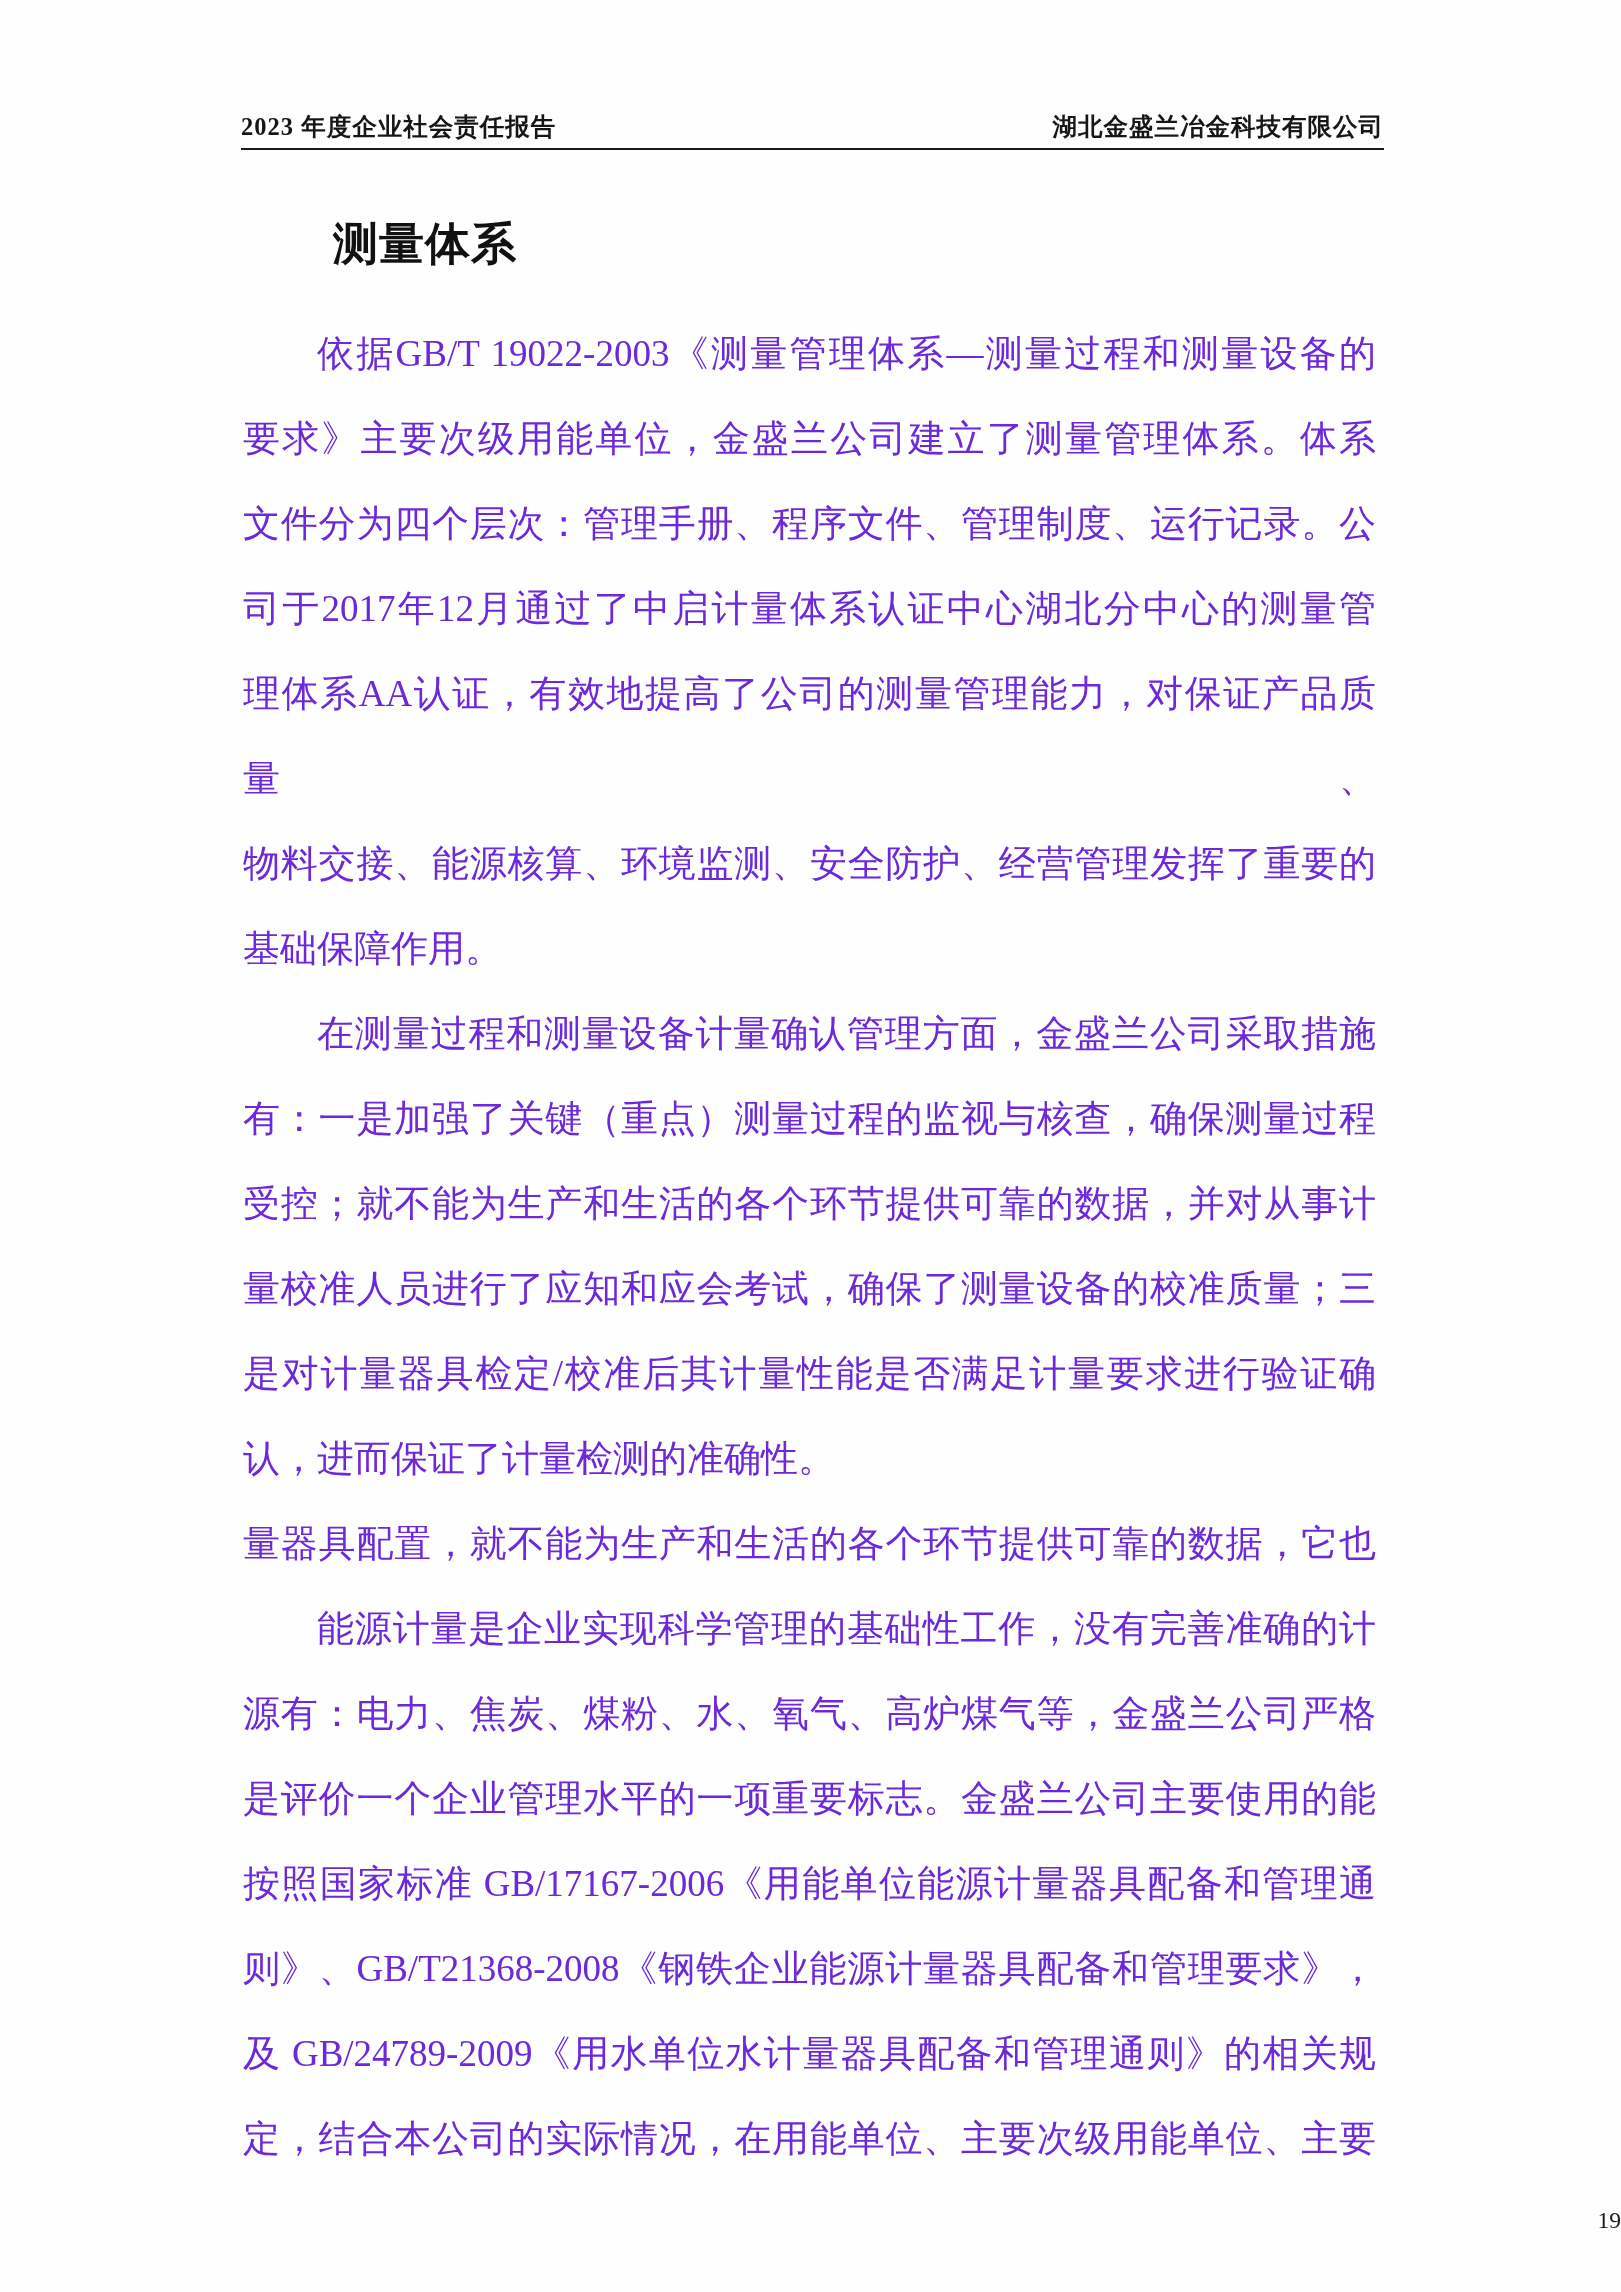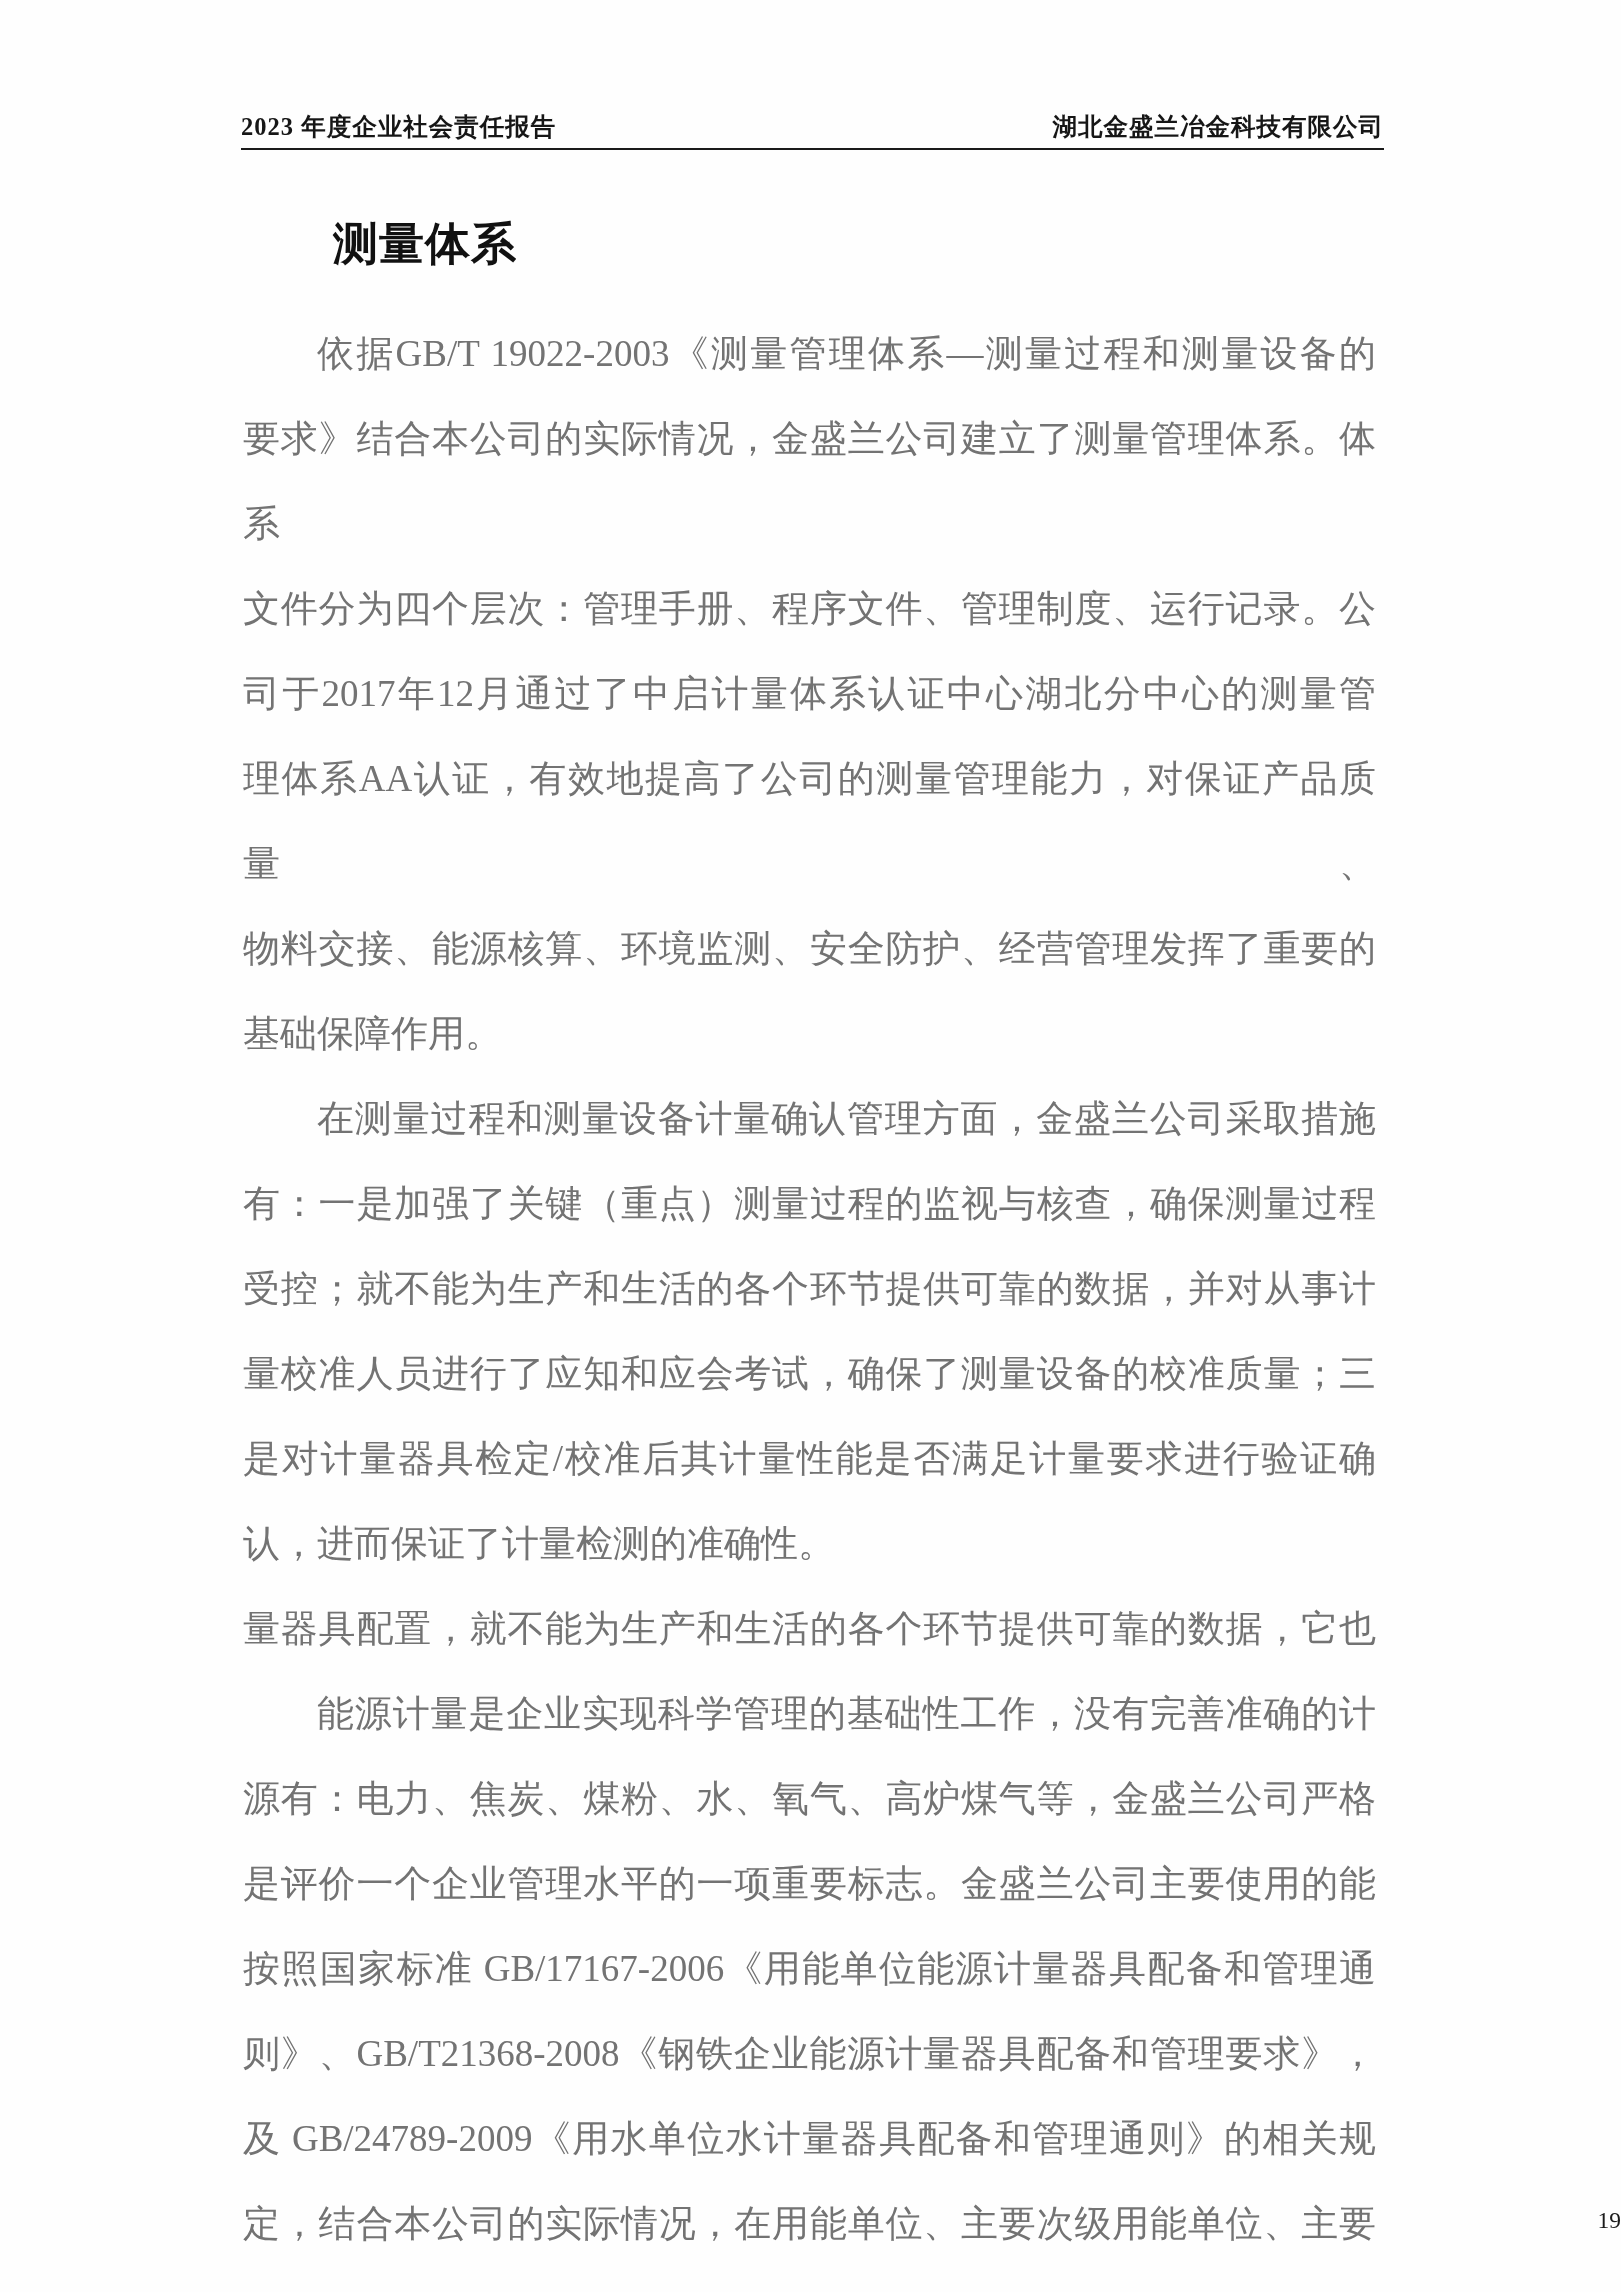--- a/index.html
+++ b/index.html
@@ -41,21 +41,21 @@
     font-weight: 800;
     letter-spacing: 1px;
     color: #111;
   }
   .body-text {
     position: absolute;
     left: 243px;
     top: 311px;
     width: 1133px;
     font-size: 37px;
-    color: #737373;
+    color: #6d28d9;
   }
   .line {
     line-height: 85px;
     min-height: 85px;
   }
   .line.first {
     padding-left: 74px; 
   }
   .line.stretch {
     text-align: justify;
@@ -80,21 +80,21 @@
   <div class="header">
     <span>2023 年度企业社会责任报告</span>
     <span>湖北金盛兰冶金科技有限公司</span>
   </div>
 
   <h1 class="doc-title">测量体系</h1>
 
   <div class="body-text">
     <div class="paragraph">
         <div class="line first stretch">依据GB/T 19022-2003《测量管理体系—测量过程和测量设备的</div>
-        <div class="line stretch">要求》结合本公司的实际情况，金盛兰公司建立了测量管理体系。体系</div>
+        <div class="line stretch">要求》主要次级用能单位，金盛兰公司建立了测量管理体系。体系</div>
         <div class="line stretch">文件分为四个层次：管理手册、程序文件、管理制度、运行记录。公</div>
         <div class="line stretch">司于2017年12月通过了中启计量体系认证中心湖北分中心的测量管</div>
         <div class="line stretch">理体系AA认证，有效地提高了公司的测量管理能力，对保证产品质量、</div>
         <div class="line stretch">物料交接、能源核算、环境监测、安全防护、经营管理发挥了重要的</div>
         <div class="line">基础保障作用。</div>
       </div>
     <div class="paragraph">
         <div class="line first stretch">在测量过程和测量设备计量确认管理方面，金盛兰公司采取措施</div>
         <div class="line stretch">有：一是加强了关键（重点）测量过程的监视与核查，确保测量过程</div>
         <div class="line stretch">受控；就不能为生产和生活的各个环节提供可靠的数据，并对从事计</div>

